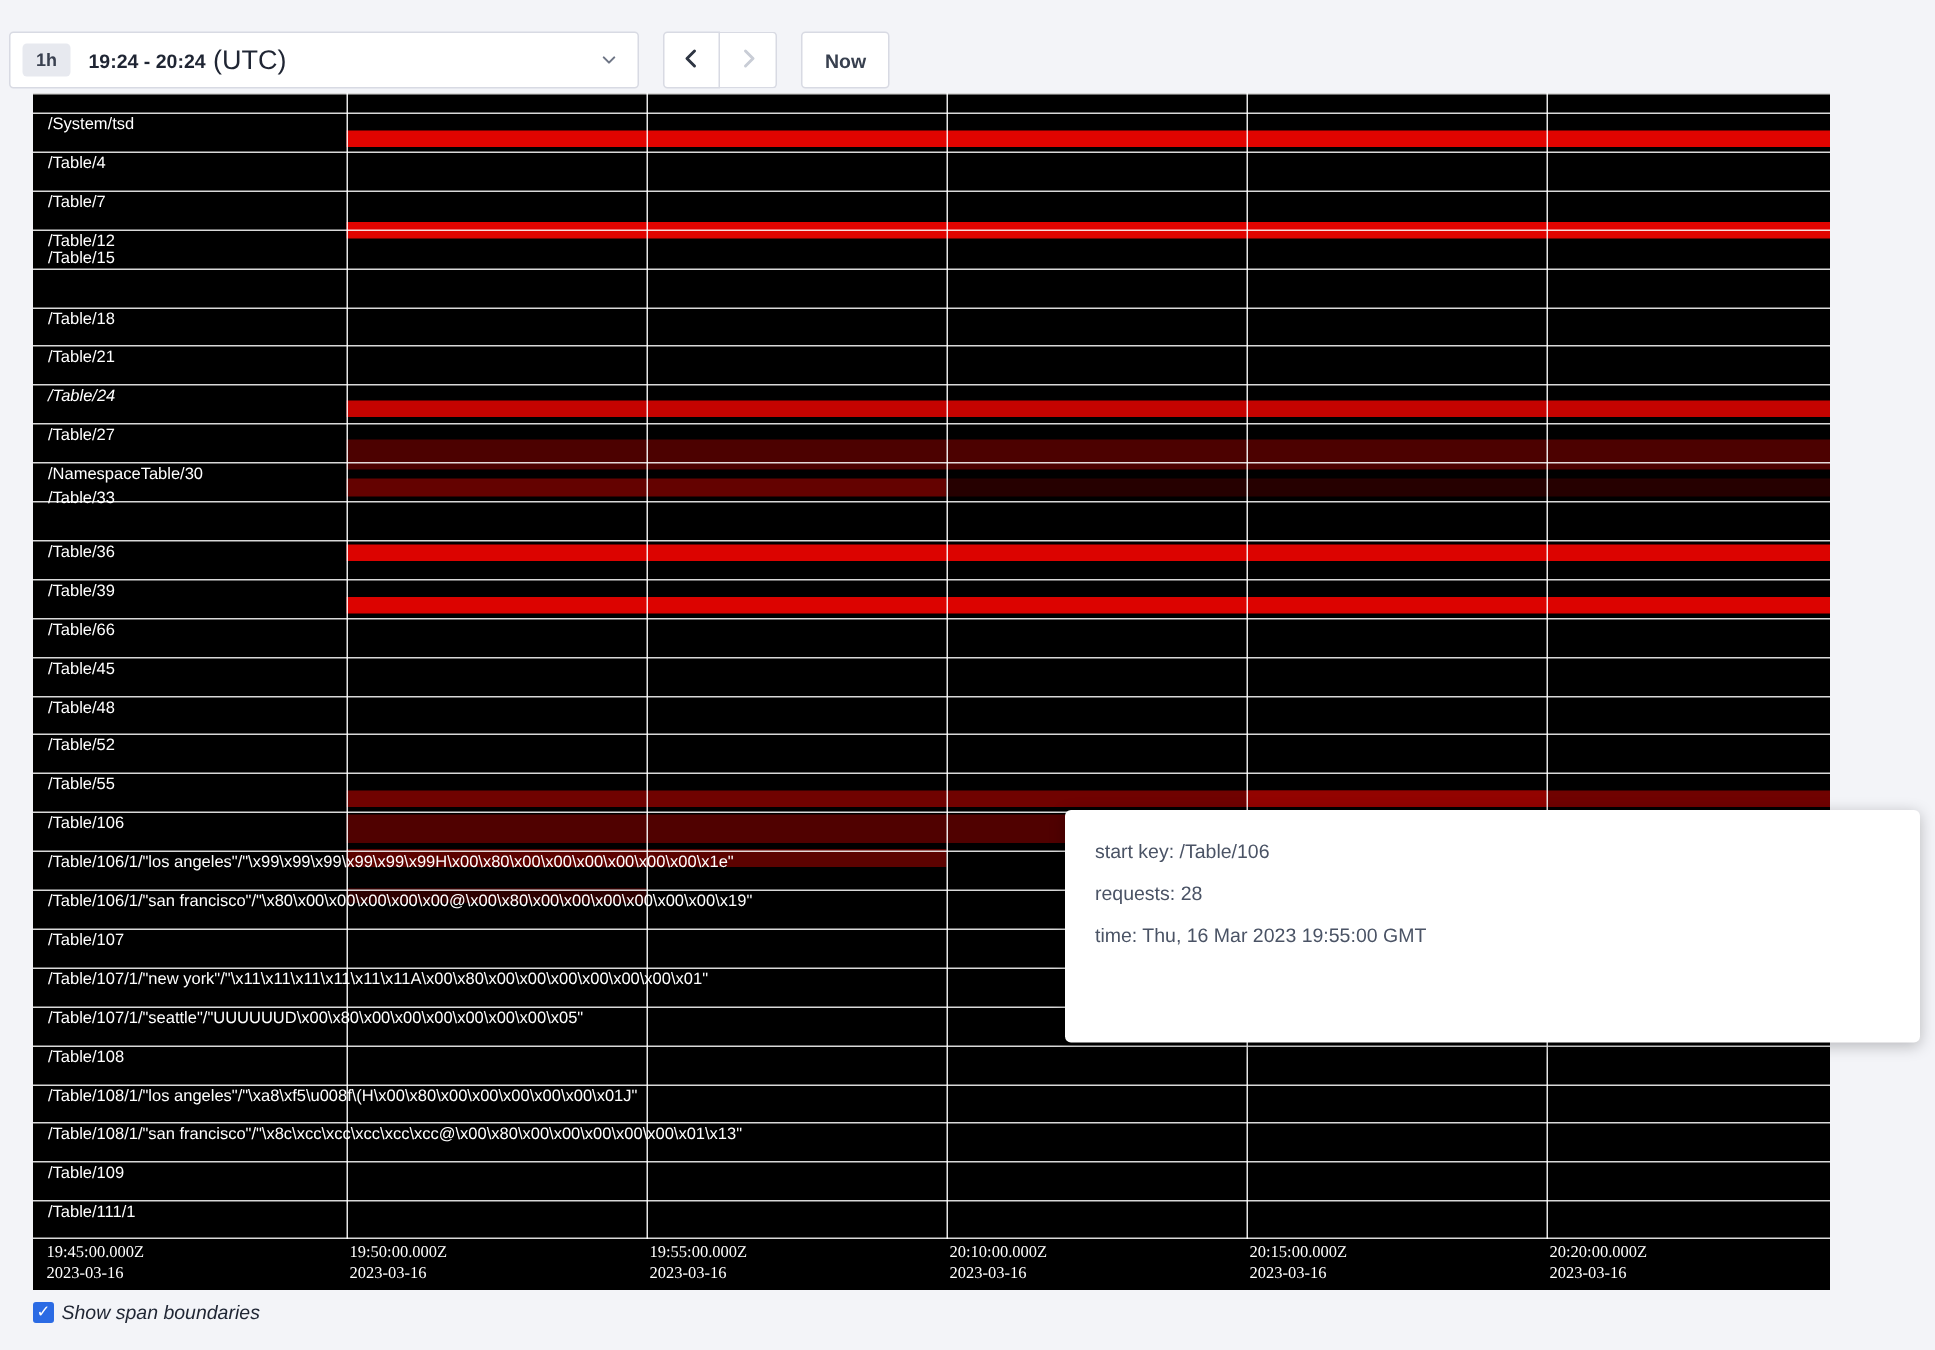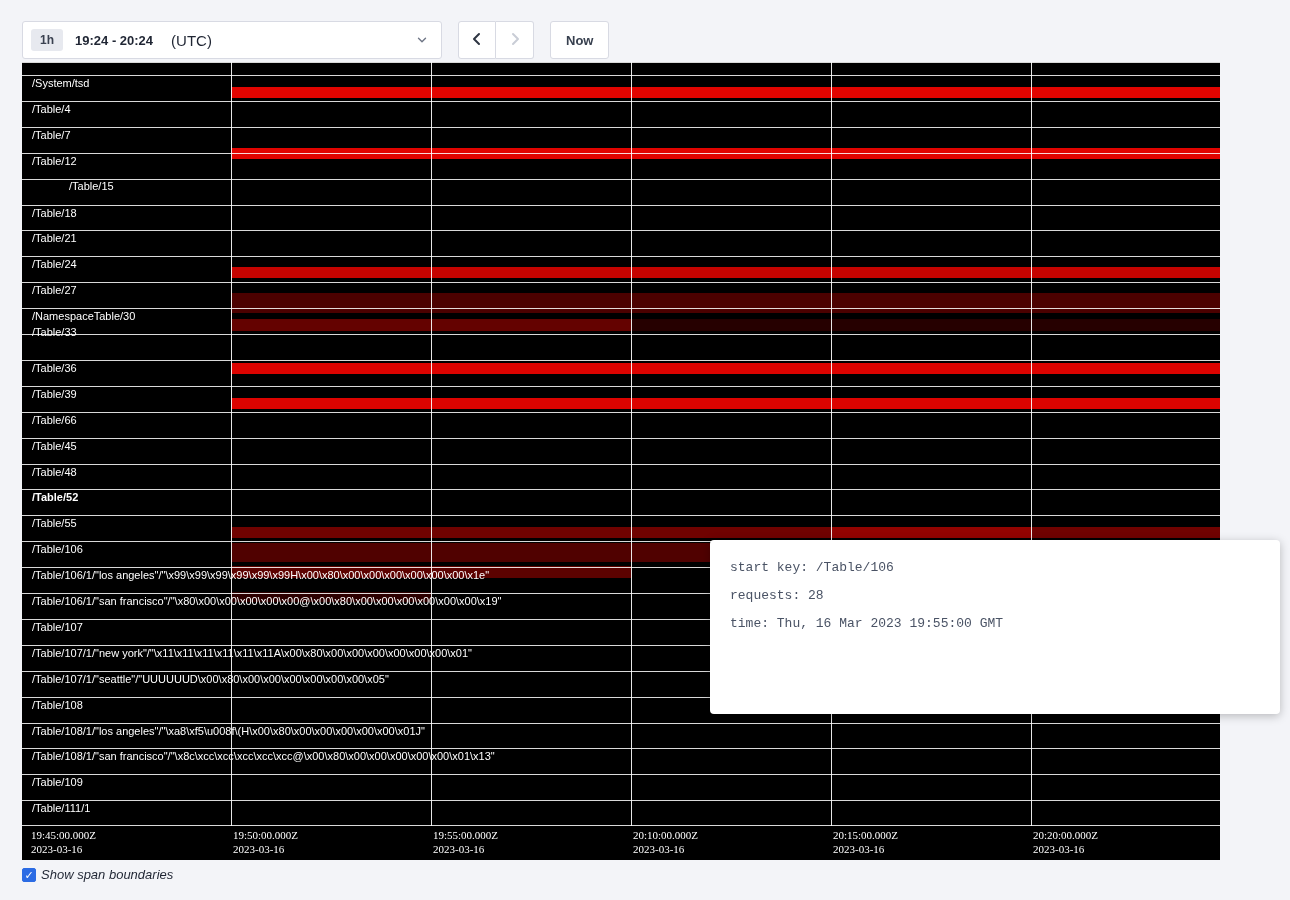--- a/index.html
+++ b/index.html
@@ -5,31 +5,31 @@
   * { margin:0; padding:0; box-sizing:border-box; }
   html,body { width:1290px; height:900px; }
   body {
     background:#f3f4f8;
     font-family:"Liberation Sans", sans-serif;
     position:relative;
     overflow:hidden;
   }
 
   
-  .toolbar { position:absolute; left:22px; top:21px; height:38px; display:flex; align-items:stretch; }
+  .toolbar { position:absolute; left:6px; top:21px; height:38px; display:flex; align-items:stretch; }
   .range-select {
     width:420px; background:#ffffff; border:1px solid #d8dae3; border-radius:3px;
     display:flex; align-items:center; padding:0 12px 0 8px; cursor:pointer;
   }
   .range-badge {
     background:#e7e9ef; color:#3a4150; font-size:12px; font-weight:bold;
     padding:4px 9px; border-radius:3px; margin-right:12px;
   }
   .range-label { font-size:13px; font-weight:bold; color:#1f2533; }
-  .range-tz { font-size:15px; color:#1f2533; margin-left:18px; }
+  .range-tz { font-size:18px; color:#1f2533; margin-left:5px; }
   .caret { margin-left:auto; display:flex; align-items:center; }
   .nav-group { margin-left:16px; display:flex; }
   .nav-btn {
     width:38px; background:#ffffff; border:1px solid #d8dae3;
     display:flex; align-items:center; justify-content:center; cursor:pointer;
   }
   .nav-btn.prev { border-radius:3px 0 0 3px; }
   .nav-btn.next { border-radius:0 3px 3px 0; border-left:none; cursor:default; }
   .now-btn {
     margin-left:16px; padding:0 15px; background:#ffffff; border:1px solid #d8dae3;
@@ -42,23 +42,23 @@
   .plot { position:absolute; left:0; top:0; width:1198px; height:764px; overflow:hidden; }
   .band { position:absolute; }
   .rowline { position:absolute; left:0; width:1198px; height:1px; background:rgba(255,255,255,0.85); }
   .gridline { position:absolute; top:0; width:1px; height:764px; background:rgba(255,255,255,0.9); }
   .rowlabel { position:absolute; left:10px; color:#ffffff; font-size:11px; line-height:12px; white-space:nowrap; }
   .ticks { position:absolute; left:0; top:0; width:1198px; height:798px; pointer-events:none; }
   .tick { position:absolute; top:766px; color:#ffffff; font-size:11px; line-height:14px; white-space:nowrap;font-family:Liberation Serif, serif; }
 
   
   .tooltip {
-    position:absolute; left:710px; top:540px; width:570px; height:174px;
+    position:absolute; left:710px; top:540px; width:570px; height:155px;
     background:#ffffff; border-radius:4px; box-shadow:0 2px 10px rgba(0,0,0,0.25);
-    padding:7px 20px; z-index:10;font-family:Liberation Mono, monospace;
+    padding:7px 20px; z-index:10;
   }
   .tooltip p { font-size:13px; color:#4a5365; margin:13px 0; white-space:nowrap; overflow:hidden; }
 
   
   .footer { position:absolute; left:22px; top:867px; display:flex; align-items:center; }
   .checkbox {
     width:14px; height:14px; background:#2b6be4; border:1px solid #2b6be4; border-radius:2px;
     color:#ffffff; font-size:11px; line-height:13px; text-align:center; margin-right:5px; cursor:pointer;
   }
   .footer-label { font-size:13px; color:#1f2533;font-style:italic; }
@@ -144,33 +144,33 @@
       <div class="rowline" style="top: 763px;"></div>
       <div class="gridline" style="left: 209px;"></div>
       <div class="gridline" style="left: 409px;"></div>
       <div class="gridline" style="left: 609px;"></div>
       <div class="gridline" style="left: 809px;"></div>
       <div class="gridline" style="left: 1009px;"></div>
       <div class="rowlabel" style="top: 15px;">/System/tsd</div>
       <div class="rowlabel" style="top: 40.9px;">/Table/4</div>
       <div class="rowlabel" style="top: 66.8px;">/Table/7</div>
       <div class="rowlabel" style="top: 92.7px;">/Table/12</div>
-      <div class="rowlabel" style="top: 118px; margin-left: 37px;">/Table/15</div>
+      <div class="rowlabel" style="top: 104px;">/Table/15</div>
       <div class="rowlabel" style="top: 144.5px;">/Table/18</div>
       <div class="rowlabel" style="top: 170.4px;">/Table/21</div>
-      <div class="rowlabel" style="top: 196.3px;">/Table/24</div>
+      <div class="rowlabel" style="top: 196.3px; font-style: italic;">/Table/24</div>
       <div class="rowlabel" style="top: 222.2px;">/Table/27</div>
       <div class="rowlabel" style="top: 248.1px;">/NamespaceTable/30</div>
       <div class="rowlabel" style="top: 264px;">/Table/33</div>
       <div class="rowlabel" style="top: 299.9px;">/Table/36</div>
       <div class="rowlabel" style="top: 325.8px;">/Table/39</div>
       <div class="rowlabel" style="top: 351.7px;">/Table/66</div>
       <div class="rowlabel" style="top: 377.6px;">/Table/45</div>
       <div class="rowlabel" style="top: 403.5px;">/Table/48</div>
-      <div class="rowlabel" style="top: 429.4px; font-weight: bold;">/Table/52</div>
+      <div class="rowlabel" style="top: 429.4px;">/Table/52</div>
       <div class="rowlabel" style="top: 455.3px;">/Table/55</div>
       <div class="rowlabel" style="top: 481.2px;">/Table/106</div>
       <div class="rowlabel" style="top: 507.1px;">/Table/106/1/"los angeles"/"\x99\x99\x99\x99\x99\x99H\x00\x80\x00\x00\x00\x00\x00\x00\x1e"</div>
       <div class="rowlabel" style="top: 533px;">/Table/106/1/"san francisco"/"\x80\x00\x00\x00\x00\x00@\x00\x80\x00\x00\x00\x00\x00\x00\x19"</div>
       <div class="rowlabel" style="top: 558.9px;">/Table/107</div>
       <div class="rowlabel" style="top: 584.8px;">/Table/107/1/"new york"/"\x11\x11\x11\x11\x11\x11A\x00\x80\x00\x00\x00\x00\x00\x00\x01"</div>
       <div class="rowlabel" style="top: 610.7px;">/Table/107/1/"seattle"/"UUUUUUD\x00\x80\x00\x00\x00\x00\x00\x00\x05"</div>
       <div class="rowlabel" style="top: 636.6px;">/Table/108</div>
       <div class="rowlabel" style="top: 662.5px;">/Table/108/1/"los angeles"/"\xa8\xf5\u008f\(H\x00\x80\x00\x00\x00\x00\x00\x01J"</div>
       <div class="rowlabel" style="top: 688.4px;">/Table/108/1/"san francisco"/"\x8c\xcc\xcc\xcc\xcc\xcc@\x00\x80\x00\x00\x00\x00\x00\x01\x13"</div>

